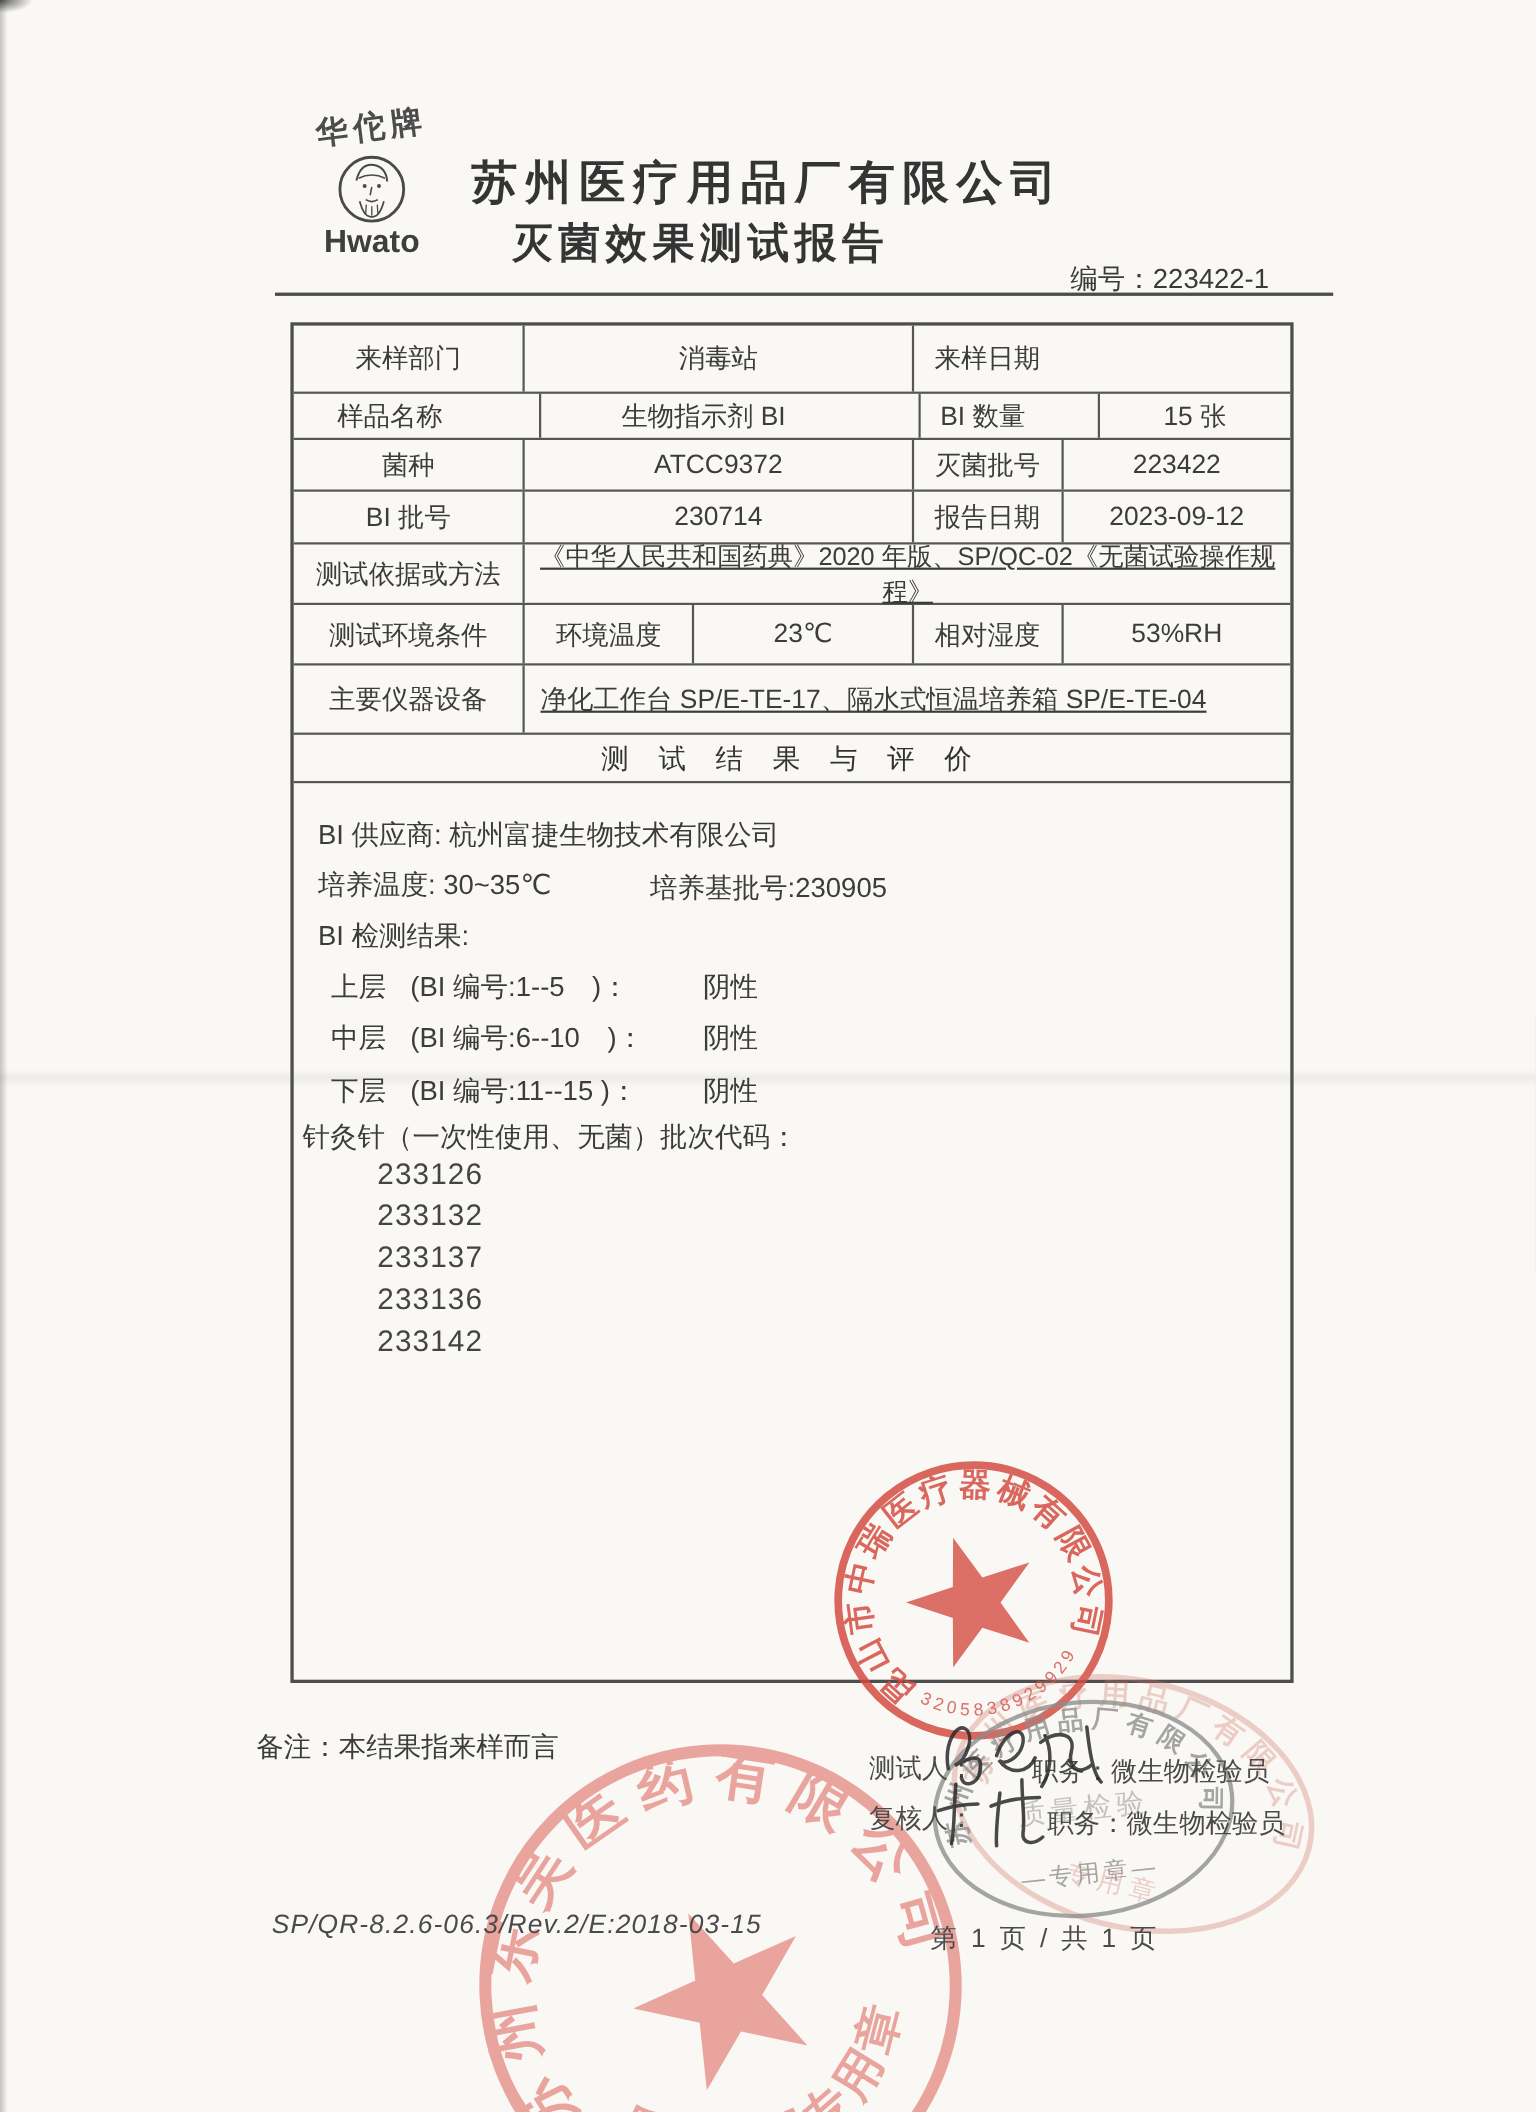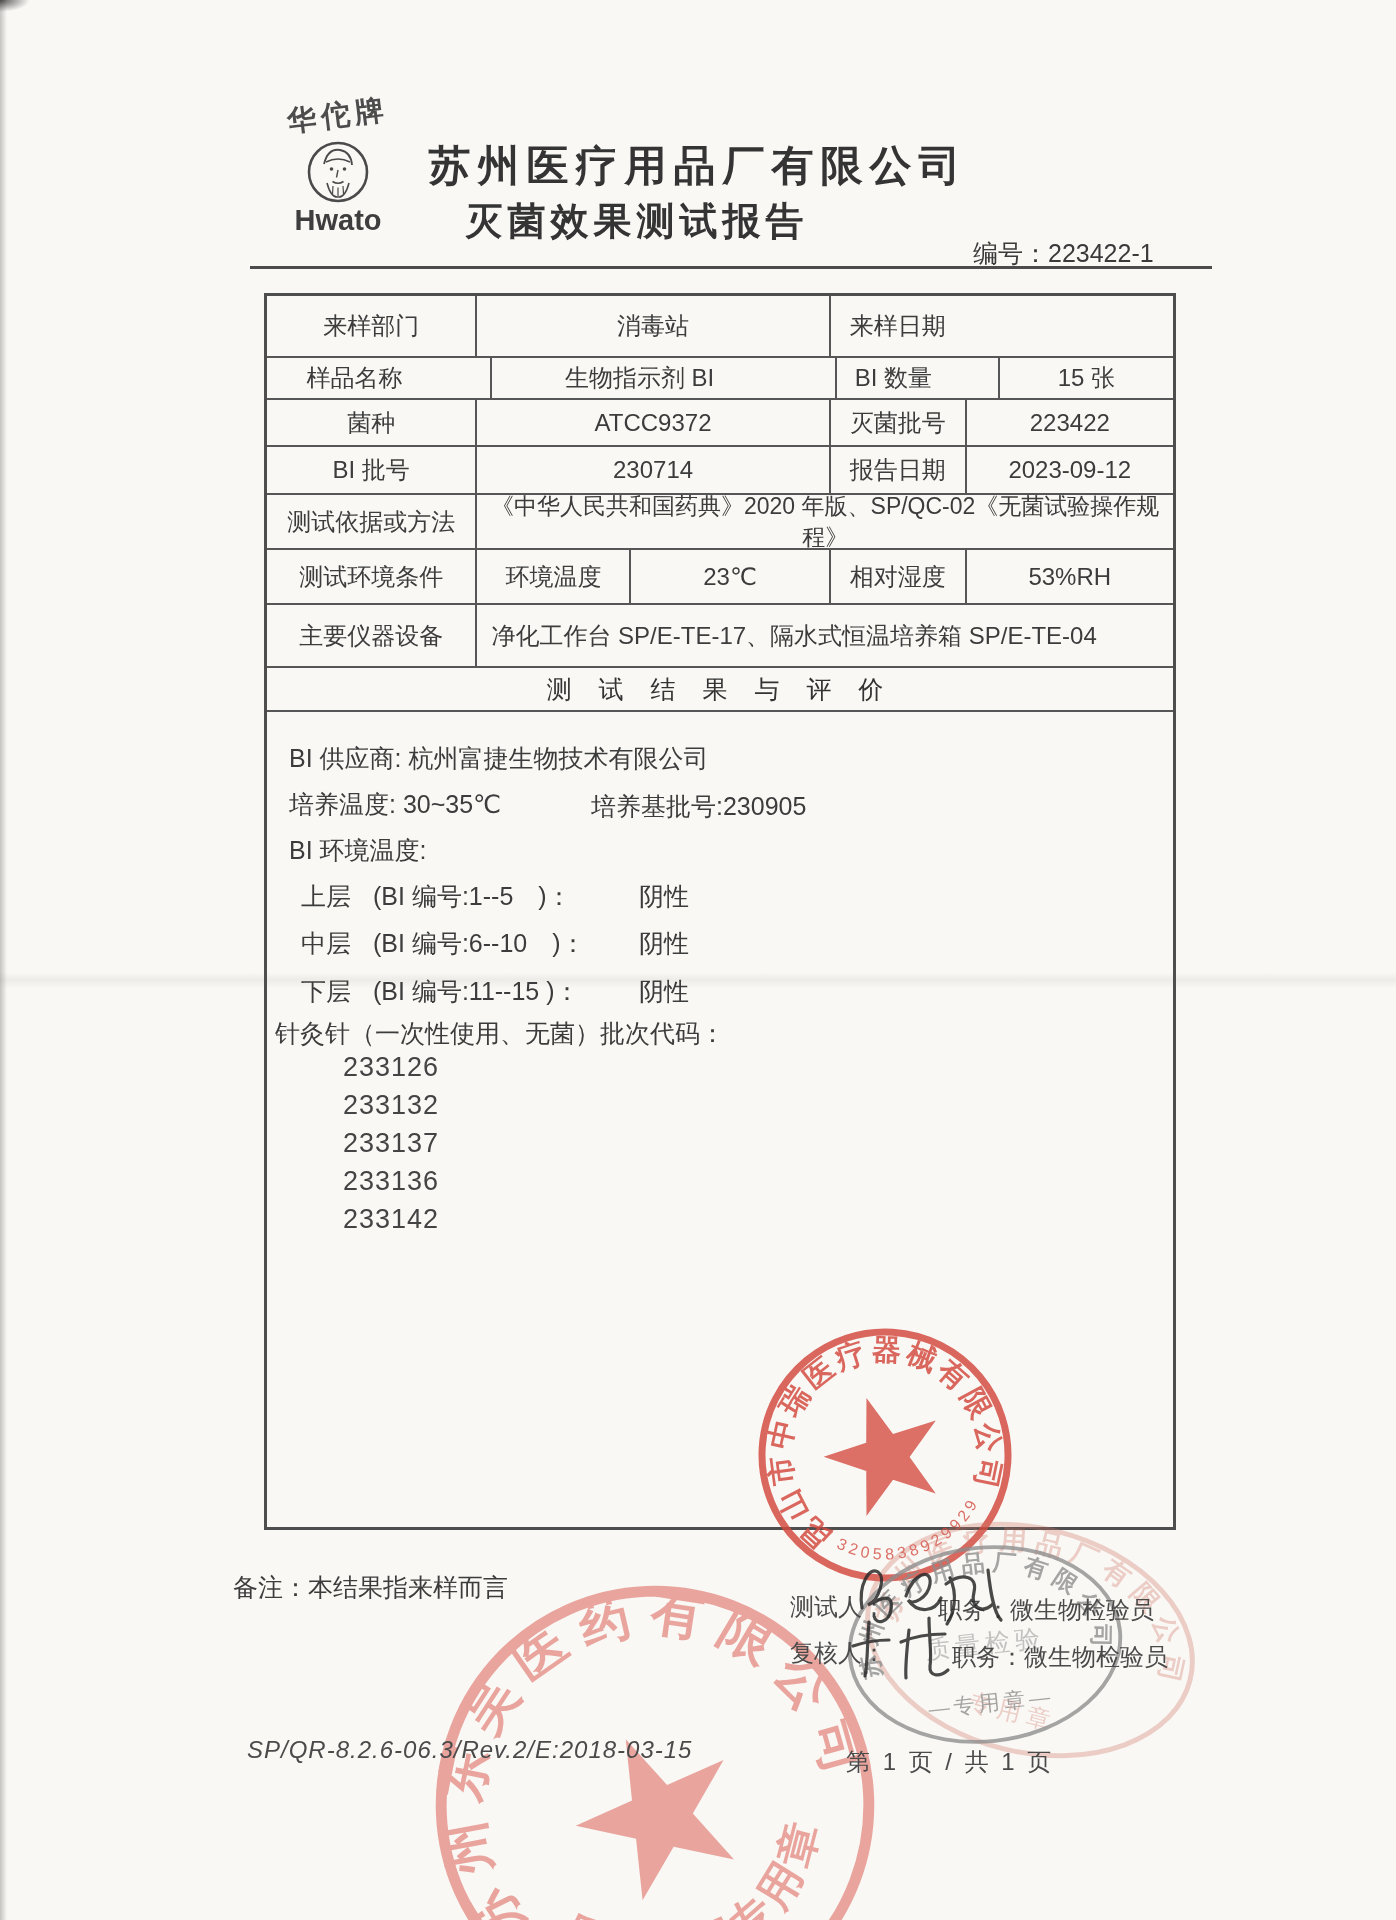--- a/index.html
+++ b/index.html
@@ -30,21 +30,21 @@
 
   
   .info-table{position:absolute;left:264px;top:293px;width:912px;border:3px solid #4e4e4e;box-sizing:border-box;}
   .trow{display:flex;width:100%;box-sizing:border-box;border-top:2px solid #565656;}
   .trow:first-child{border-top:none;}
   .tcell{display:flex;align-items:center;justify-content:center;box-sizing:border-box;
         border-left:2px solid #565656;font-size:24px;color:#3c3c3c;text-align:center;}
   .tcell:first-child{border-left:none;}
   .cA{width:23%;}.cB{width:39%;}.cC{width:15%;}.cD{width:23%;}
   .cS1{width:17%;}.cS2{width:22%;}
-  .cWide{width:77%;}
+  .cWide{width:77%;text-decoration:underline;}
   .h60{height:60px;}.h58{height:42px;gap:48px;}.h47{height:47px;}.h48{height:48px;}
   .h55{height:55px;}.h63{height:63px;}
   .cell-left{justify-content:flex-start;padding-left:14px;text-align:left;}
   .method-cell{font-size:23px;letter-spacing:0;}
   .section-header{height:44px;display:flex;align-items:center;justify-content:center;
         font-size:25px;font-weight:normal;letter-spacing:10px;color:#333;}
   .results-box{position:relative;height:815px;border-top:2px solid #565656;}
 
   
   .r-line{position:absolute;font-size:25px;color:#3c3c3c;white-space:nowrap;}
@@ -142,21 +142,21 @@
       <div class="tcell cA">主要仪器设备</div>
       <div class="tcell cWide cell-left">净化工作台 SP/E-TE-17、隔水式恒温培养箱 SP/E-TE-04</div>
     </div>
 
     <div class="trow section-header">测 试 结 果 与 评 价</div>
 
     <div class="results-box">
       <div class="r-line" style="left:22px;top:30px;">BI 供应商: 杭州富捷生物技术有限公司</div>
       <div class="r-line" style="left:22px;top:76px;">培养温度: 30~35℃</div>
       <div class="r-line" style="left:324px;top:78px;">培养基批号:230905</div>
-      <div class="r-line" style="left:22px;top:122px;">BI 环境温度:</div>
+      <div class="r-line" style="left:22px;top:122px;">BI 检测结果:</div>
 
       <div class="layer-line" style="top:168px;">
         <span class="layer-name">上层</span>
         <span class="layer-range">(BI 编号:1--5　)：</span>
         <span>阴性</span>
       </div>
       <div class="layer-line" style="top:215px;">
         <span class="layer-name">中层</span>
         <span class="layer-range">(BI 编号:6--10　)：</span>
         <span>阴性</span>

